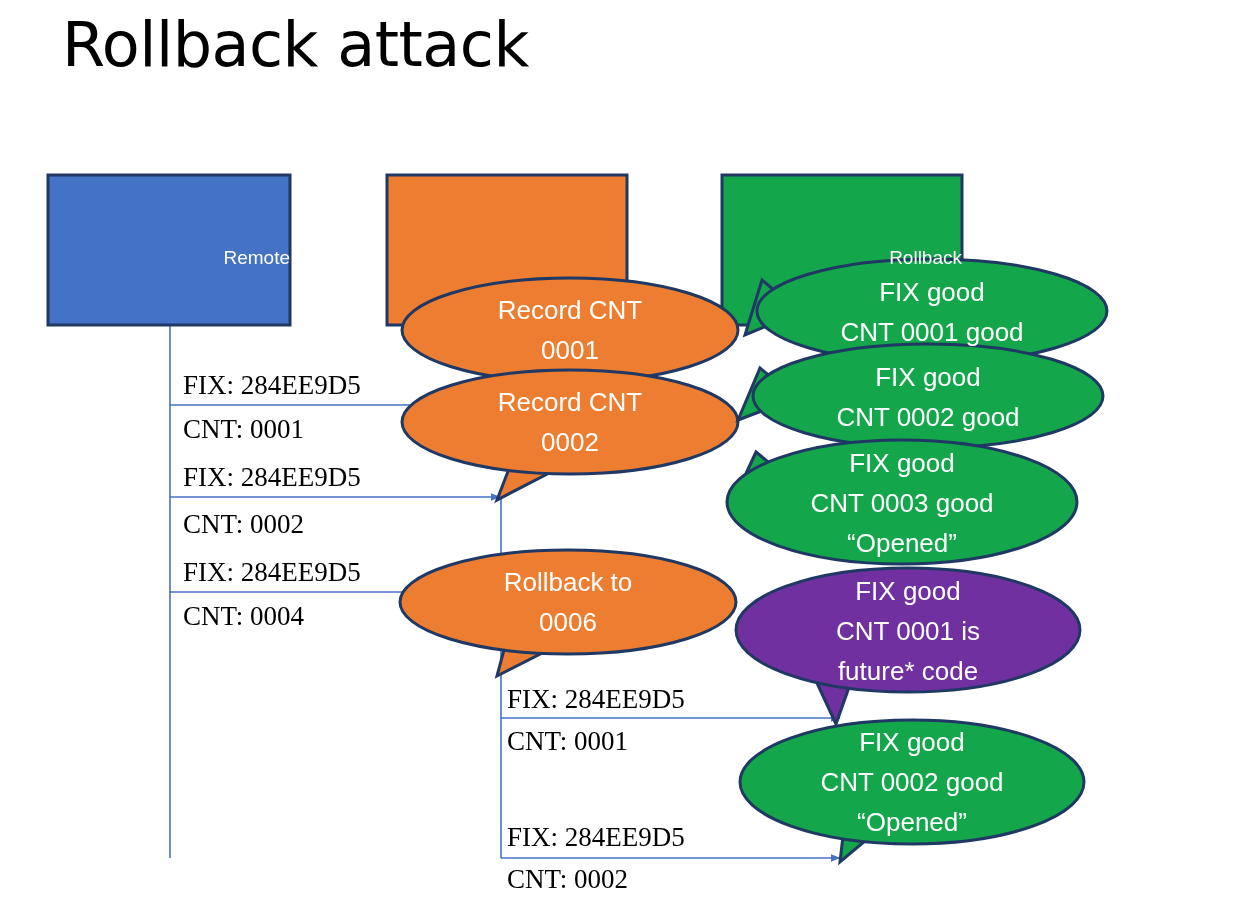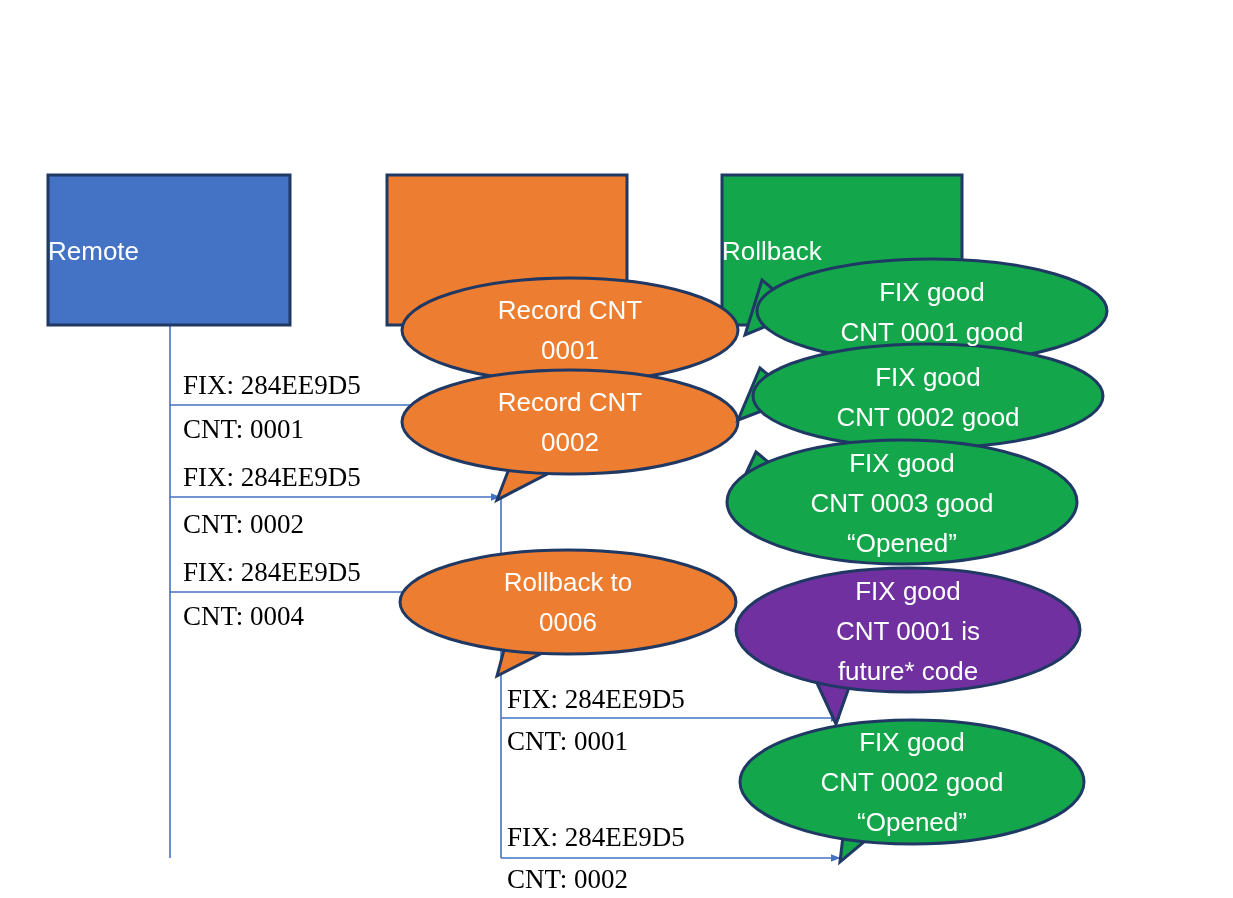--- a/index.html
+++ b/index.html
@@ -30,37 +30,39 @@
     color:#ffffff;
     font-size:26px;
     line-height:40px;
     text-align:center;
     white-space:pre-line;
     pointer-events:none;
   }
   .boxlbl{
     position:absolute;
     color:#ffffff;
-    font-size:26px;
-    text-align:left;
+    font-size:19px;
+    text-align:right;
     white-space:nowrap;
+    margin-top:11px;
   }
   .msg{
     position:absolute;
     color:#000000;
     font-size:27px;
     white-space:nowrap;
     font-family:Liberation Serif, serif;
   }
 </style>
 </head>
 <body>
 
 <div id="slide">
 
+  <div class="title">Rollback attack</div>
 
   <svg id="canvas" viewBox="0 0 1233 898" xmlns="http://www.w3.org/2000/svg">
 
     <defs>
       <marker id="arrowhead" markerWidth="10" markerHeight="8" refX="9.5" refY="4" orient="auto" markerUnits="userSpaceOnUse">
         <path d="M0,0 L10,4 L0,8 z" fill="#4472C4"></path>
       </marker>
     </defs>
 
     <g>

